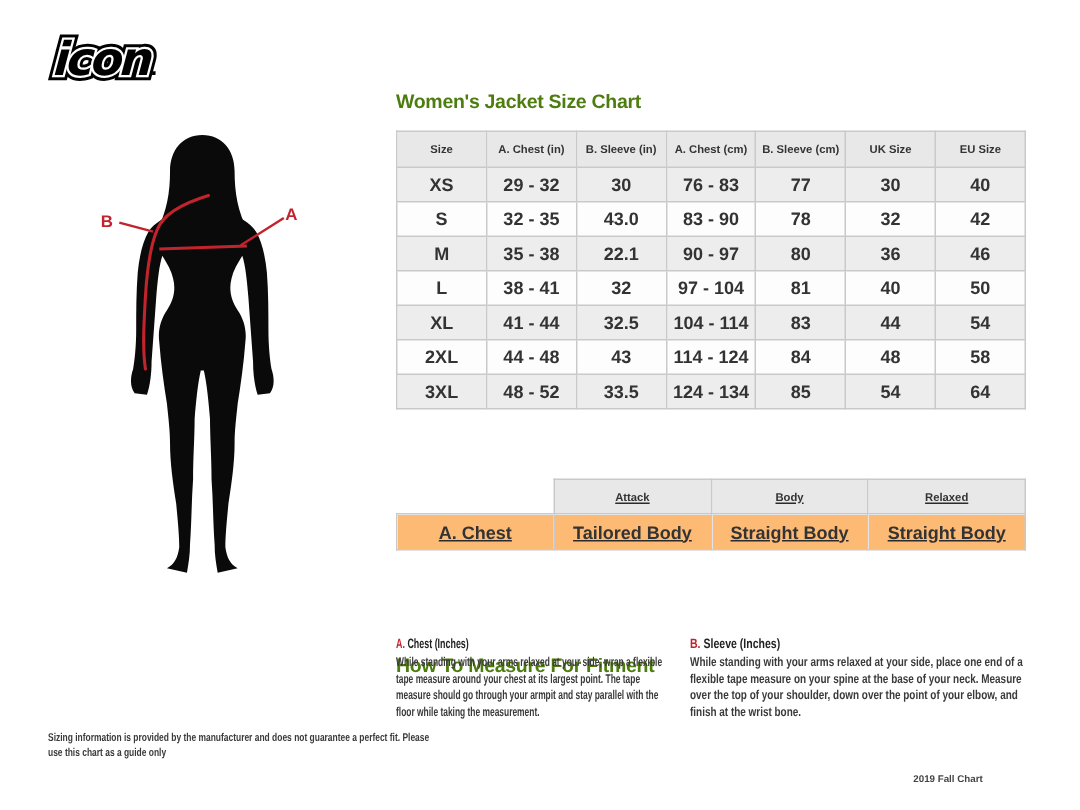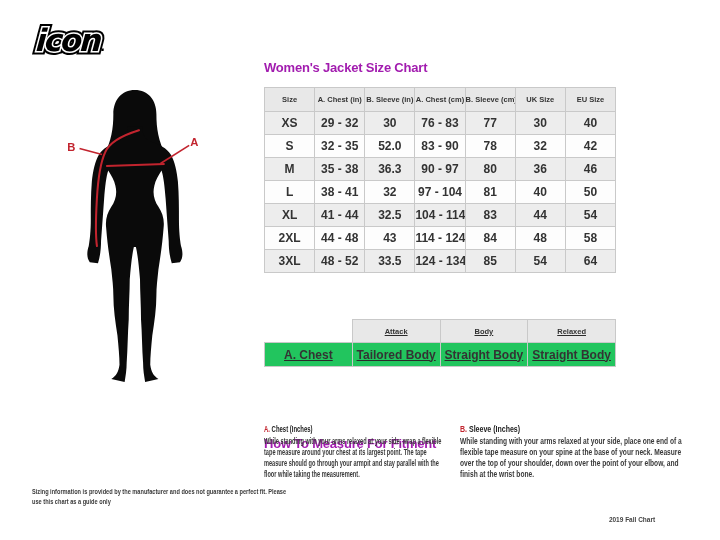--- a/index.html
+++ b/index.html
@@ -15,37 +15,37 @@
     transform:skewX(-4deg);
   }
   .logo-l{position:absolute;left:0;top:0;white-space:nowrap;}
   .logo-outer{-webkit-text-stroke:7px #000;color:#000;}
   .logo-inner{-webkit-text-stroke:3px #fff;color:#fff;}
   .logo-fill{position:relative;color:#000;}
   .logo-mark{font-size:13px;font-style:normal;letter-spacing:0;vertical-align:baseline;color:#000;}
   
   .figure{position:absolute;left:58px;top:84px;width:164px;height:312px;}
   
-  .h1{position:absolute;left:264px;font-size:13px;font-weight:bold;color:#a21caf;letter-spacing:-0.2px;white-space:nowrap;}
+  .h1{position:absolute;left:264px;font-size:13px;font-weight:bold;color:#4d7c0f;letter-spacing:-0.2px;white-space:nowrap;}
   .h-size{top:60px;}
   .h-styles{top:293px;}
   .h-measure{top:408px;margin-top:28px;}
-  table{border-collapse:collapse;table-layout:fixed;position:absolute;left:264px;width:352px;}
+  table{border-collapse:collapse;table-layout:fixed;position:absolute;left:264px;width:420px;}
   .size-table{top:87px;}
   .styles-table{top:319px;text-decoration:underline;}
   th,td{
     border:1px solid #c9c9c9;text-align:center;vertical-align:middle;
     color:#333;font-weight:bold;white-space:nowrap;overflow:hidden;padding:0;
   }
   th{background:#e8e8e8;font-size:7.5px;height:23px;}
   td{font-size:12px;height:22px;background:#fdfdfd;}
   .size-table tbody tr:nth-child(odd) td{background:#ededed;}
   .styles-table th{height:22px;}
   .styles-table td{height:23px;}
-  .styles-table tbody tr:nth-child(1) td{background:#22c55e;}
+  .styles-table tbody tr:nth-child(1) td{background:#fdba74;}
   .styles-table thead th:first-child{background:transparent;border:none;}
   
   .measure-col{position:absolute;top:424px;transform-origin:0 0;}
   .measure-col-a{left:264px;width:282px;transform:scaleX(0.66);}
   .measure-col-b{left:460px;width:300px;transform:scaleX(0.78);}
   .measure-sub{font-size:9px;font-weight:bold;color:#222;margin:0 0 2px 0;}
   .measure-sub .red{color:#c2242e;}
   .measure-body{font-size:8.5px;font-weight:bold;color:#3a3a3a;line-height:11px;margin:0;}
   
   .disclaimer{
@@ -115,30 +115,30 @@
           <td>29 - 32</td>
           <td>30</td>
           <td>76 - 83</td>
           <td>77</td>
           <td>30</td>
           <td>40</td>
         </tr>
         <tr>
           <td>S</td>
           <td>32 - 35</td>
-          <td>52.0</td>
+          <td>43.0</td>
           <td>83 - 90</td>
           <td>78</td>
           <td>32</td>
           <td>42</td>
         </tr>
         <tr>
           <td>M</td>
           <td>35 - 38</td>
-          <td>36.3</td>
+          <td>22.1</td>
           <td>90 - 97</td>
           <td>80</td>
           <td>36</td>
           <td>46</td>
         </tr>
         <tr>
           <td>L</td>
           <td>38 - 41</td>
           <td>32</td>
           <td>97 - 104</td>

